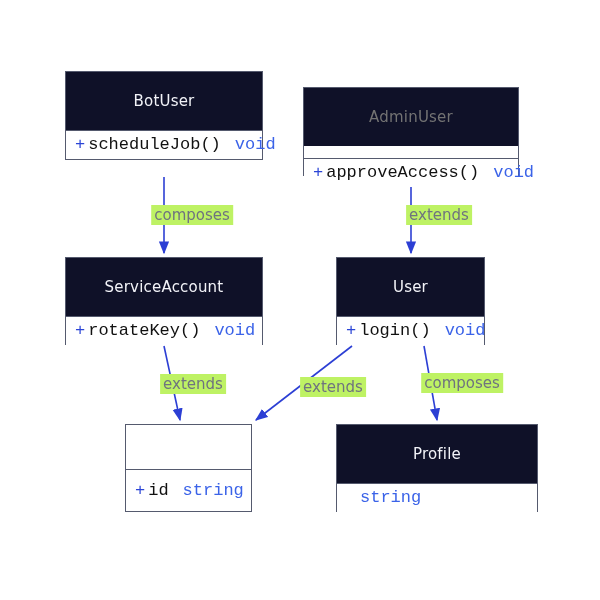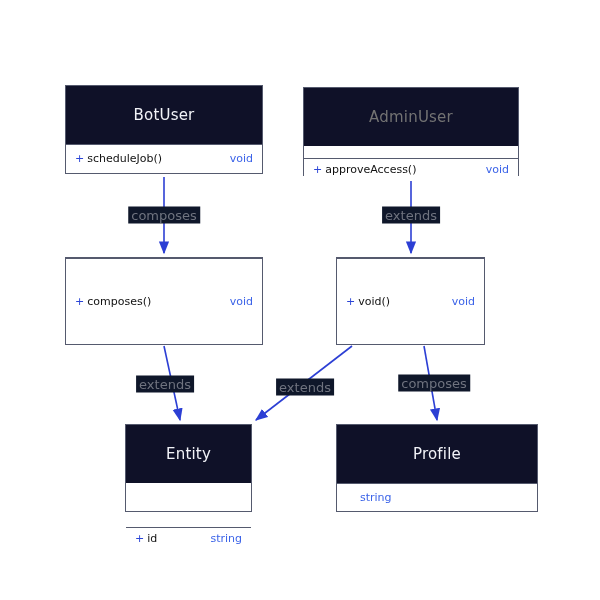--- a/index.html
+++ b/index.html
@@ -46,42 +46,44 @@
     display: flex;
     flex-direction: column;
     justify-content: center;
     background: #ffffff;
   }
   .member-row {
     display: flex;
     align-items: flex-end;
     justify-content: space-between;
     padding: 4px 9px 5px 9px;
-    font-size: 11px;
+    font-size: 17px;
     white-space: nowrap;
+    font-family: Liberation Mono, monospace;
   }
   .member-name {
     color: #111111;
   }
   .member-vis {
     color: #2b45d6;
     margin-right: 3px;
   }
   .member-type {
     color: #3b63e8;
     padding-left: 14px;
   }
   .edge-label {
     position: absolute;
-    font-size: 13px;
+    font-size: 15px;
     color: #6f737f;
-    background: #0f172a;
+    background: #bef264;
     padding: 1px 3px;
     white-space: nowrap;
     transform: translate(-50%, -50%);
+    margin-left: 28px;
   }
 </style>
 </head>
 <body>
 
 <div id="canvas">
 
   <svg id="edge-layer" viewBox="0 0 600 600" width="600" height="600" xmlns="http://www.w3.org/2000/svg">
     <defs>
       <marker id="arrowhead" markerWidth="9" markerHeight="9" refX="7.2" refY="3.2" orient="auto" markerUnits="strokeWidth">
@@ -91,56 +93,57 @@
     <g id="edge-paths">
         <path d="M 164,177 L 164,253" fill="none" stroke="#2c3fd4" stroke-width="1.6" marker-end="url(#arrowhead)"></path>
         <path d="M 411,177 L 411,253" fill="none" stroke="#2c3fd4" stroke-width="1.6" marker-end="url(#arrowhead)"></path>
         <path d="M 164,346 L 180,420" fill="none" stroke="#2c3fd4" stroke-width="1.6" marker-end="url(#arrowhead)"></path>
         <path d="M 352,346 L 256,420" fill="none" stroke="#2c3fd4" stroke-width="1.6" marker-end="url(#arrowhead)"></path>
         <path d="M 424,346 L 437,420" fill="none" stroke="#2c3fd4" stroke-width="1.6" marker-end="url(#arrowhead)"></path>
       </g>
   </svg>
 
   <div id="node-layer">
-      <div class="node" style="left: 65px; top: 85px; width: 198px; height: 89px; border-color: rgb(85, 90, 110);">
+      <div class="node" style="left: 65px; top: 71px; width: 198px; height: 89px; border-color: rgb(85, 90, 110);">
         <div class="node-header" style="background: rgb(15, 17, 40); color: rgb(242, 243, 248);">BotUser</div>
         <div class="node-members" style="border-top: 1px solid rgb(85, 90, 110);">
           <div class="member-row">
             <span class="member-name"><span class="member-vis" style="color: rgb(43, 69, 214);">+</span><span>scheduleJob()</span></span>
             <span class="member-type" style="color: rgb(59, 99, 232);">void</span>
           </div>
         </div>
       </div>
       <div class="node" style="left: 303px; top: 87px; width: 216px; height: 89px; border-color: rgb(85, 90, 110);">
         <div class="node-header" style="background: rgb(15, 17, 40); color: #737373;">AdminUser</div>
         <div class="node-members" style="border-top: 1px solid rgb(85, 90, 110); margin-top: 12px;">
           <div class="member-row">
             <span class="member-name"><span class="member-vis" style="color: rgb(43, 69, 214);">+</span><span>approveAccess()</span></span>
             <span class="member-type" style="color: rgb(59, 99, 232);">void</span>
           </div>
         </div>
       </div>
       <div class="node" style="left: 65px; top: 257px; width: 198px; height: 88px; border-color: rgb(85, 90, 110);">
+        <div class="node-header" style="background: rgb(15, 17, 40); color: rgb(242, 243, 248);">ServiceAccount</div>
         <div class="node-members" style="border-top: 1px solid rgb(85, 90, 110);">
           <div class="member-row">
-            <span class="member-name"><span class="member-vis" style="color: rgb(43, 69, 214);">+</span><span>composes()</span></span>
+            <span class="member-name"><span class="member-vis" style="color: rgb(43, 69, 214);">+</span><span>rotateKey()</span></span>
             <span class="member-type" style="color: rgb(59, 99, 232);">void</span>
           </div>
         </div>
       </div>
       <div class="node" style="left: 336px; top: 257px; width: 149px; height: 88px; border-color: rgb(85, 90, 110);">
+        <div class="node-header" style="background: rgb(15, 17, 40); color: rgb(242, 243, 248);">User</div>
         <div class="node-members" style="border-top: 1px solid rgb(85, 90, 110);">
           <div class="member-row">
-            <span class="member-name"><span class="member-vis" style="color: rgb(43, 69, 214);">+</span><span>void()</span></span>
+            <span class="member-name"><span class="member-vis" style="color: rgb(43, 69, 214);">+</span><span>login()</span></span>
             <span class="member-type" style="color: rgb(59, 99, 232);">void</span>
           </div>
         </div>
       </div>
       <div class="node" style="left: 125px; top: 424px; width: 127px; height: 88px; border-color: rgb(85, 90, 110);">
-        <div class="node-header" style="background: rgb(15, 17, 40); color: rgb(242, 243, 248);">Entity</div>
         <div class="node-members" style="border-top: 1px solid rgb(85, 90, 110); margin-top: 44px;">
           <div class="member-row">
             <span class="member-name"><span class="member-vis" style="color: rgb(43, 69, 214);">+</span><span>id</span></span>
             <span class="member-type" style="color: rgb(59, 99, 232);">string</span>
           </div>
         </div>
       </div>
       <div class="node" style="left: 336px; top: 424px; width: 202px; height: 88px; border-color: rgb(85, 90, 110);">
         <div class="node-header" style="background: rgb(15, 17, 40); color: rgb(242, 243, 248);">Profile</div>
         <div class="node-members" style="border-top: 1px solid rgb(85, 90, 110);">

